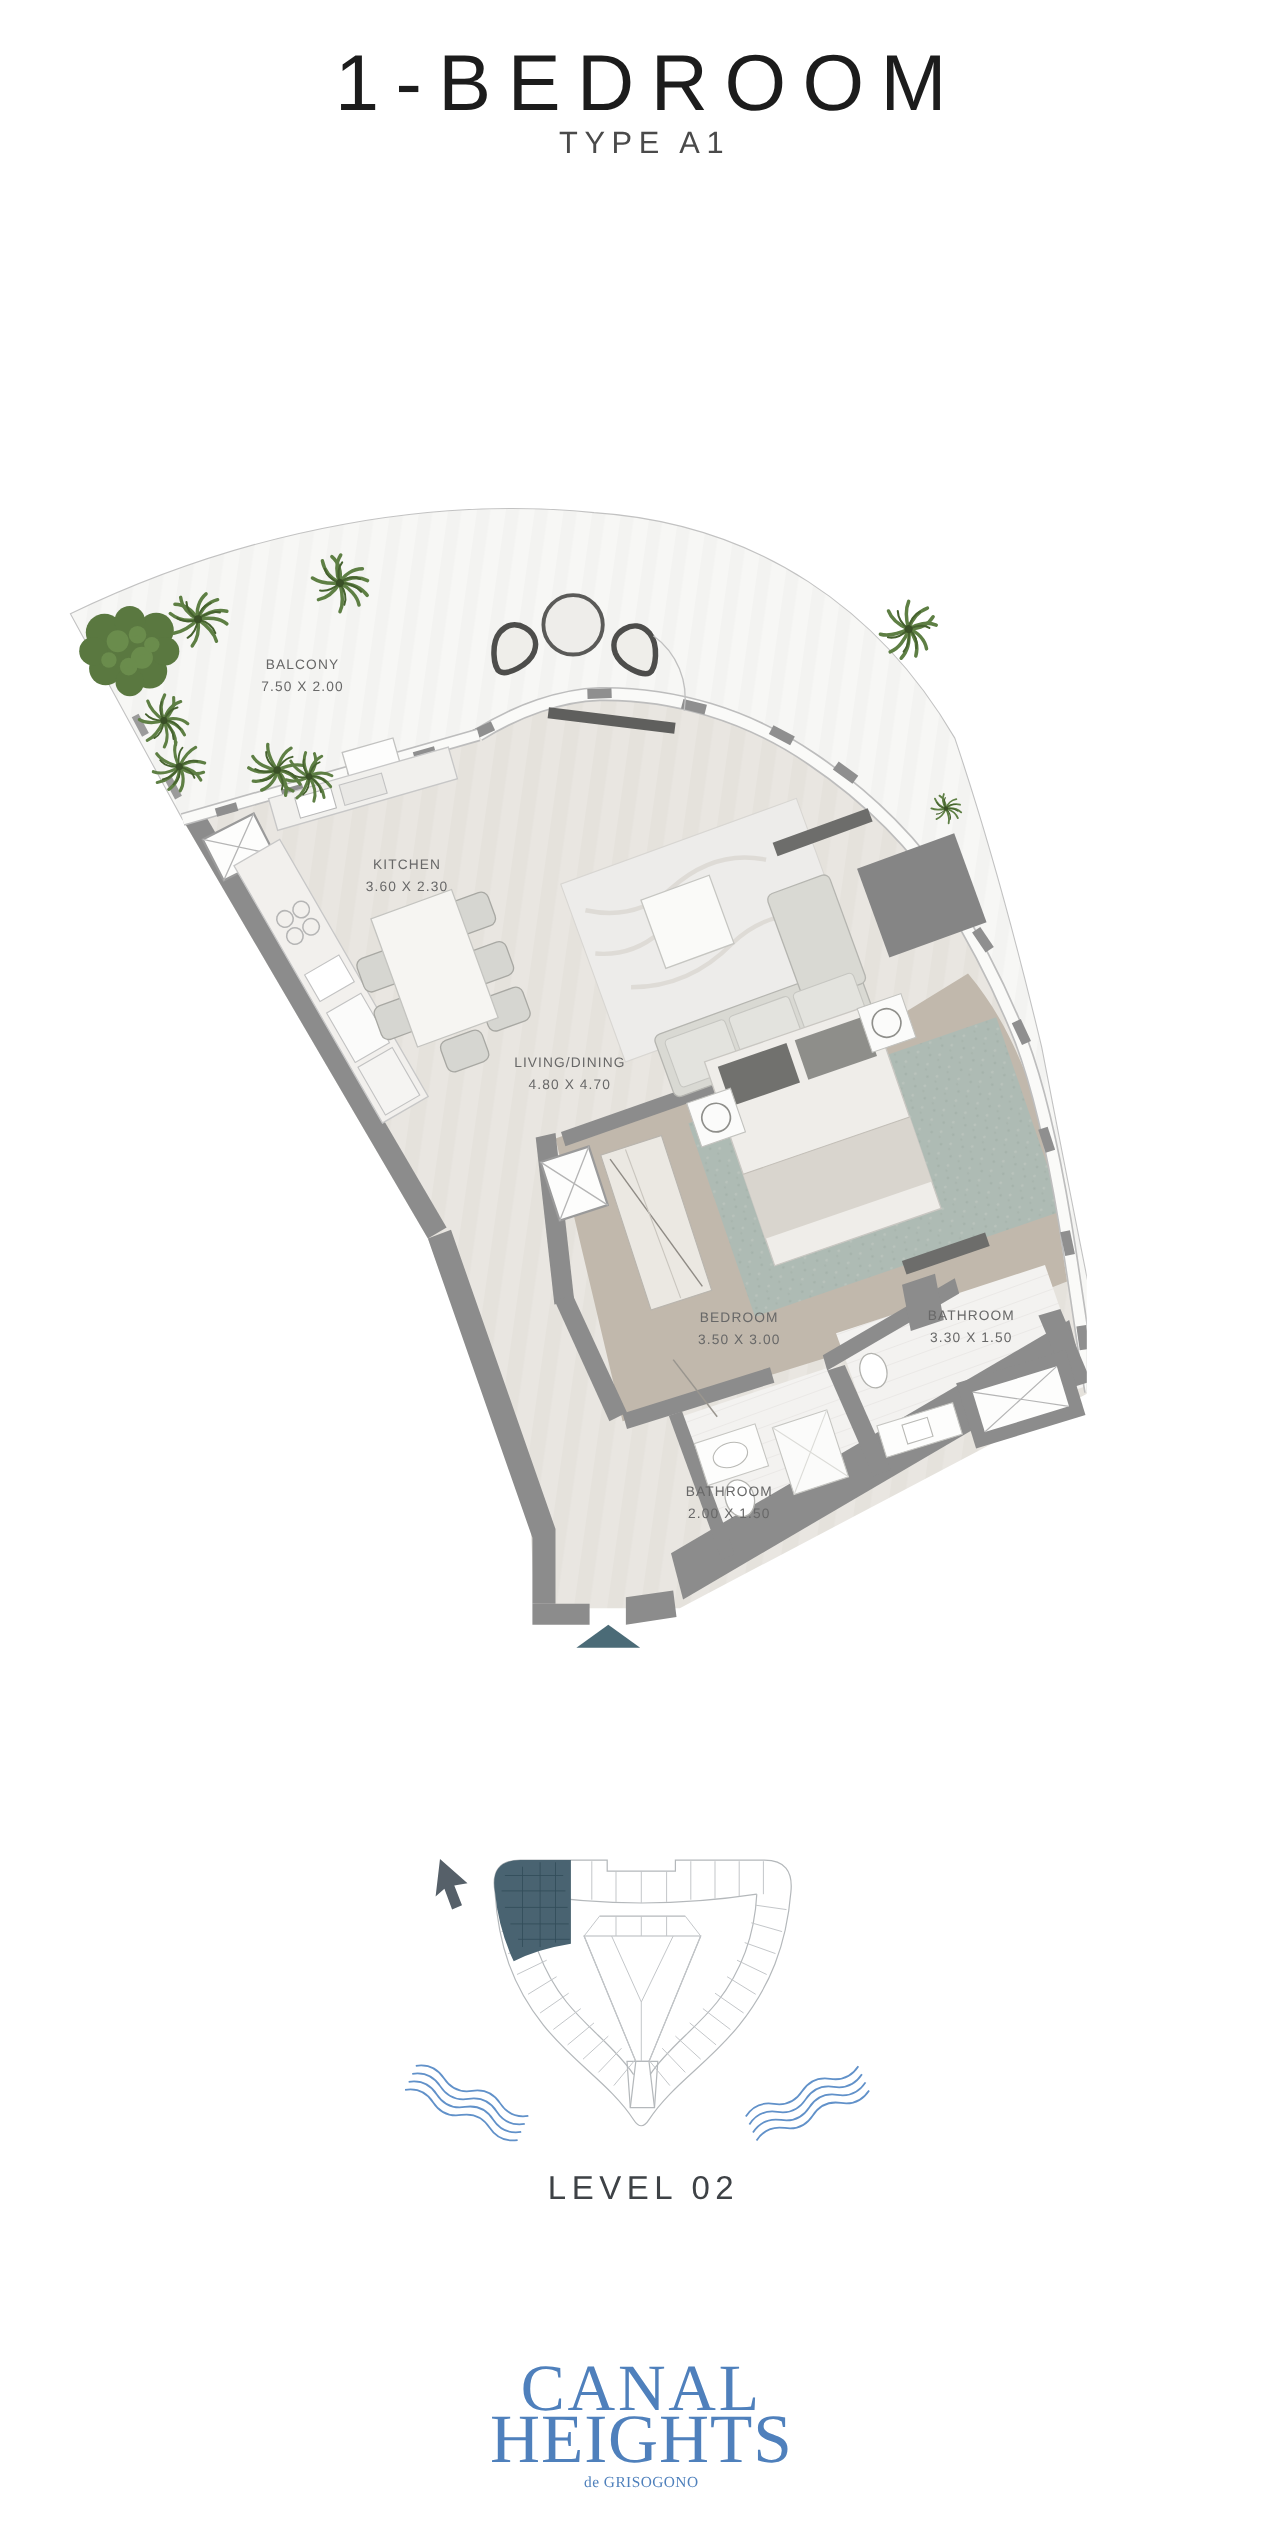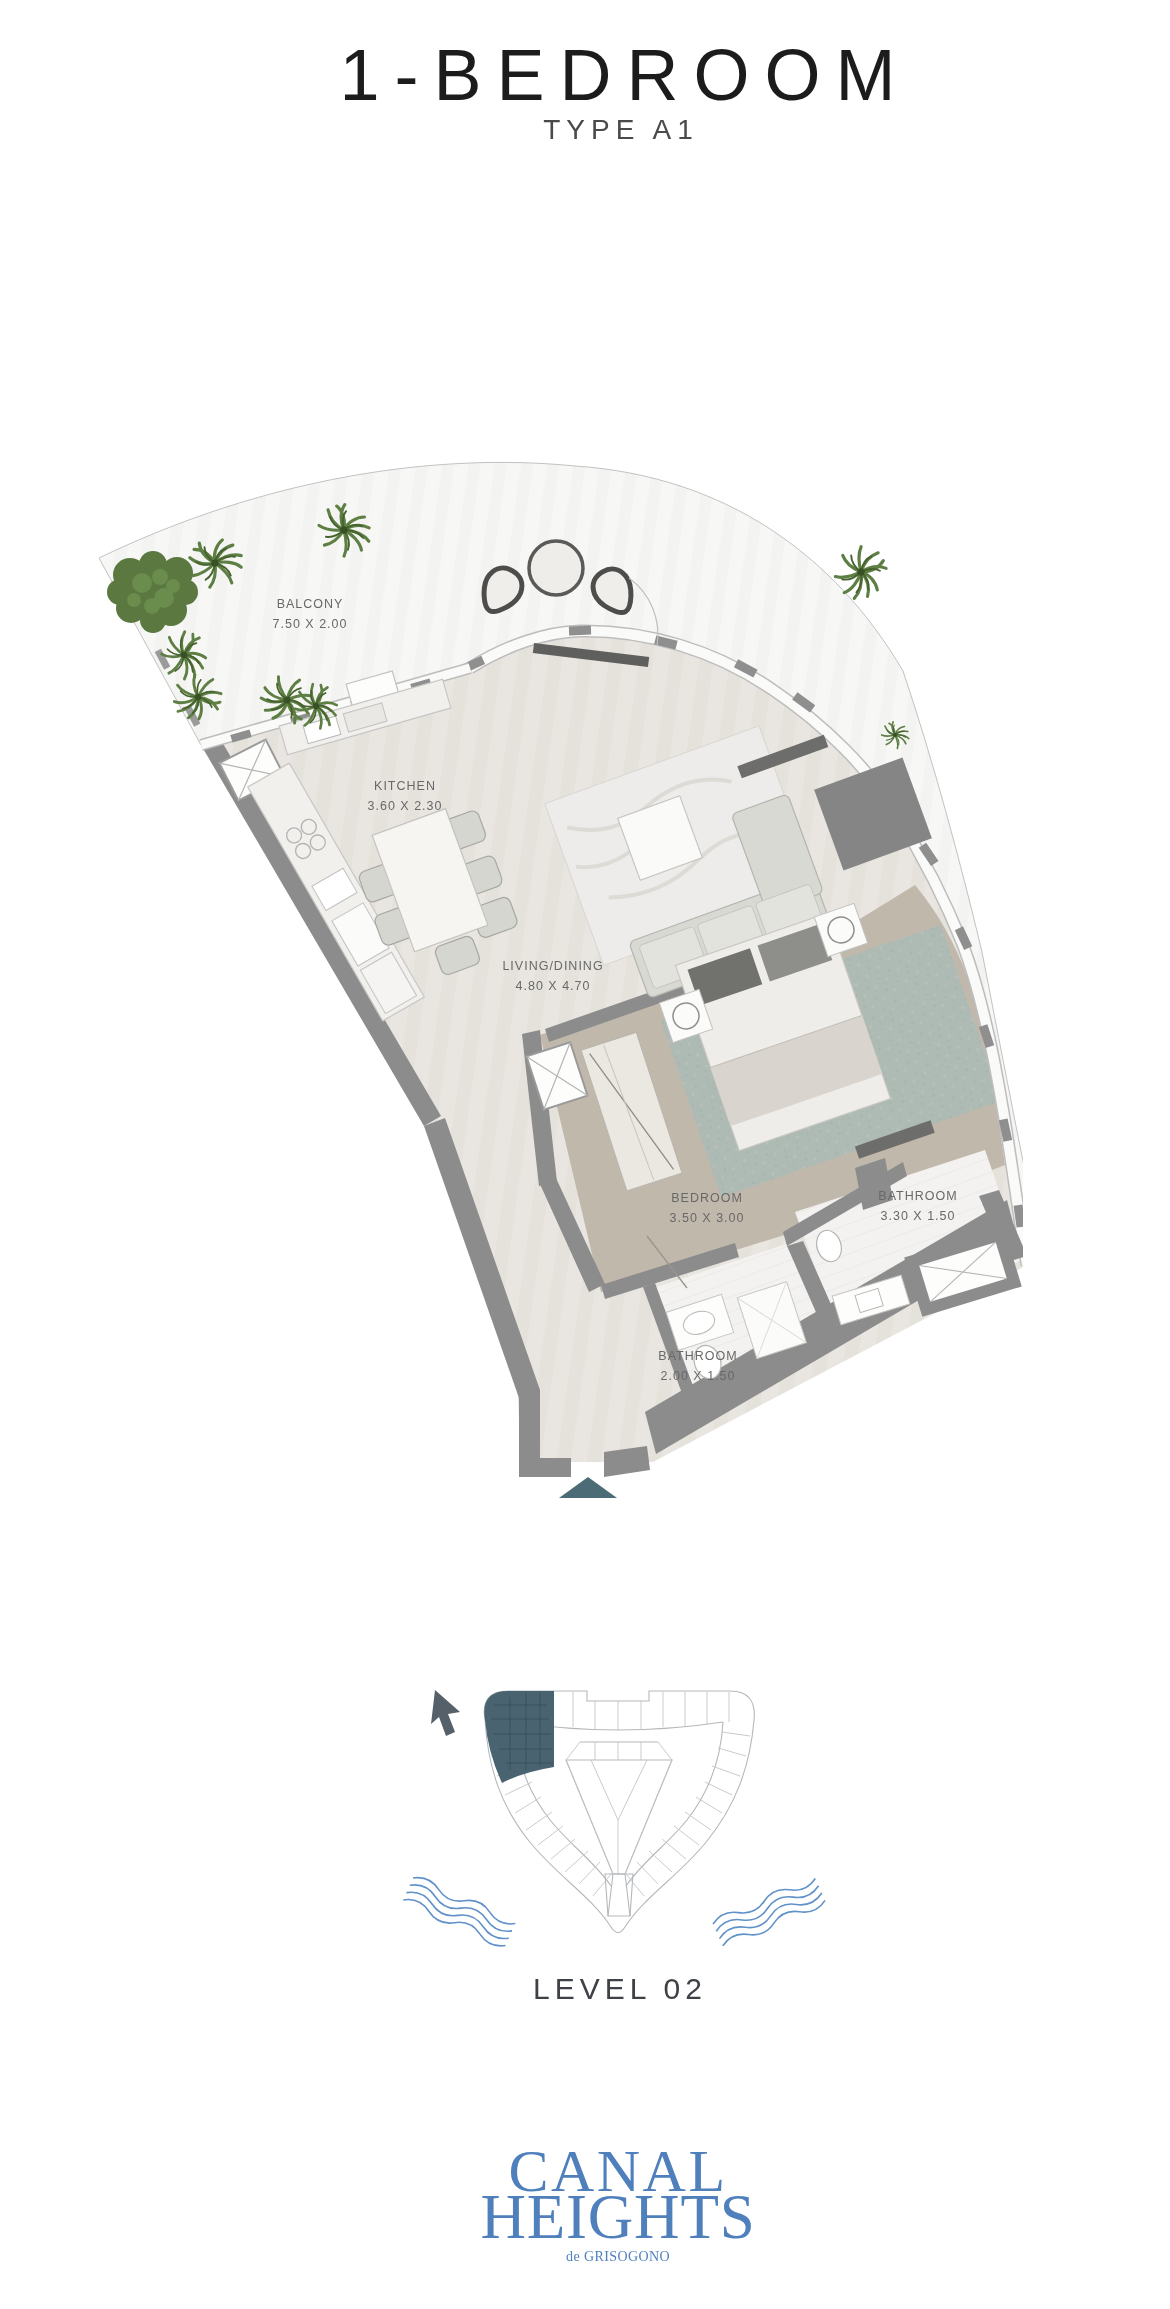--- a/index.html
+++ b/index.html
@@ -1,17 +1,17 @@
 <!DOCTYPE html>
 <html><head>
 <meta charset="utf-8">
 <style>
   html,body{margin:0;padding:0;background:#ffffff;}
   #page{position:relative;width:988px;height:2309px;background:#ffffff;overflow:hidden;
-        font-family:"Liberation Sans", sans-serif;margin-left:35px;}
+        font-family:"Liberation Sans", sans-serif;}
   svg{display:block;}
 </style>
 </head>
 <body>
 <div id="page">
 <svg width="1170" height="2309" viewBox="0 0 1170 2309" xmlns="http://www.w3.org/2000/svg">
 <defs>
   <pattern id="terrazzo" width="26" height="80" patternUnits="userSpaceOnUse" patternTransform="rotate(8)">
     <rect width="26" height="80" fill="#f7f7f5"></rect>
     <rect x="0" width="12" height="80" fill="#f3f3f1"></rect>

